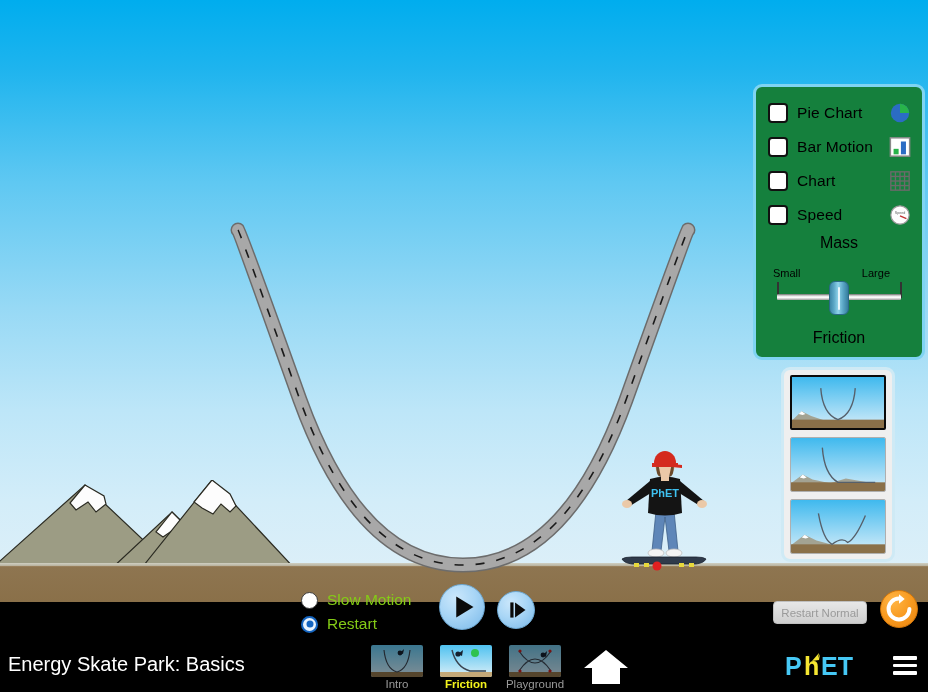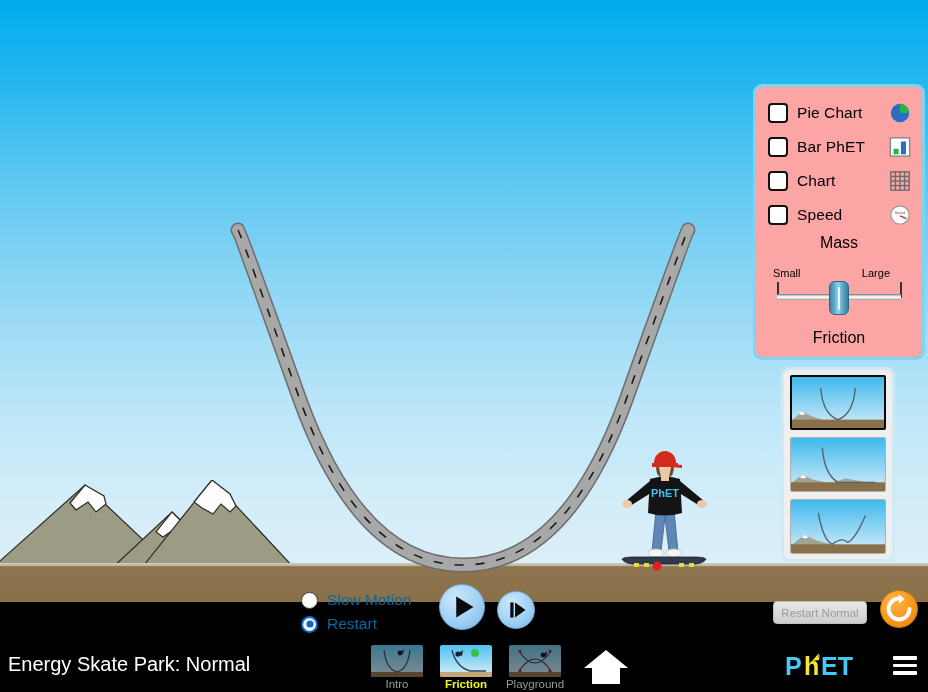--- a/index.html
+++ b/index.html
@@ -32,21 +32,21 @@
 
   
   .track-svg{position:absolute;left:0;top:0;width:928px;height:600px;pointer-events:none;}
 
   
   .skater{position:absolute;left:616px;top:443px;width:96px;height:128px;}
 
   
   .ctrl-panel{
     position:absolute;left:753px;top:84px;width:172px;height:276px;
-    background:#fca5a5;border:3px solid #7FD4F2;border-radius:9px;
+    background:#15803d;border:3px solid #7FD4F2;border-radius:9px;
     box-sizing:border-box;padding:9px 0 0 0;
   }
   .cb-row{display:flex;align-items:center;height:34px;padding:0 11px 0 12px;}
   .cb-box{
     width:20px;height:20px;border:2.6px solid #111;border-radius:4px;background:#fff;
     box-sizing:border-box;flex:0 0 auto;
   }
   .cb-label{
     flex:1 1 auto;margin-left:9px;font-size:15.5px;color:#000;letter-spacing:.1px;
     white-space:nowrap;
@@ -96,21 +96,21 @@
   .radio-row{display:flex;align-items:center;height:24px;}
   .radio-outer{
     width:17px;height:17px;border-radius:50%;background:#fff;border:1.3px solid #3C3C3C;
     box-sizing:border-box;flex:0 0 auto;position:relative;
   }
   .radio-outer.on{border:2px solid #1565C0;background:#EAF4FD;}
   .radio-outer.on:after{
     content:"";position:absolute;left:50%;top:50%;transform:translate(-50%,-50%);
     width:7px;height:7px;border-radius:50%;background:#1565C0;
   }
-  .radio-label{margin-left:9px;font-size:15.5px;color:#0369a1;white-space:nowrap;}
+  .radio-label{margin-left:9px;font-size:15.5px;color:#84cc16;white-space:nowrap;}
 
   .play-btn{
     position:absolute;left:439px;top:584px;width:46px;height:46px;border-radius:50%;
     background:radial-gradient(circle at 36% 30%,#CBE7FB 0%,#A9D6F6 45%,#8CC4EE 78%,#6FAEE0 100%);
     border:1px solid #6EA9D4;box-sizing:border-box;
   }
   .step-btn{
     position:absolute;left:497px;top:591px;width:38px;height:38px;border-radius:50%;
     background:radial-gradient(circle at 36% 30%,#CBE7FB 0%,#A9D6F6 45%,#8CC4EE 78%,#6FAEE0 100%);
     border:1px solid #6EA9D4;box-sizing:border-box;
@@ -211,21 +211,21 @@
       <div class="cb-box"></div>
       <span class="cb-label">Pie Chart</span>
       <svg class="cb-icon" viewBox="0 0 24 24">
         <circle cx="12" cy="12" r="10" fill="#2B6CC4"></circle>
         <path d="M12,12 L12,2 A10,10 0 0 1 22,12 Z" fill="#28B34A"></path>
       </svg>
     </div>
 
     <div class="cb-row">
       <div class="cb-box"></div>
-      <span class="cb-label">Bar PhET</span>
+      <span class="cb-label">Bar Motion</span>
       <svg class="cb-icon" viewBox="0 0 24 24">
         <rect x="1.5" y="2" width="21" height="20" fill="#fff" stroke="#8A8A8A" stroke-width="1.6"></rect>
         <rect x="5" y="14" width="5.5" height="6" fill="#28B34A"></rect>
         <rect x="13" y="6" width="5.5" height="14" fill="#2B6CC4"></rect>
       </svg>
     </div>
 
     <div class="cb-row">
       <div class="cb-box"></div>
       <span class="cb-label">Chart</span>
@@ -353,21 +353,21 @@
 
   <div class="reset-btn">
     <svg viewBox="0 0 38 38" style="display:block;width:100%;height:100%;">
       <path d="M19,8 A11,11 0 1 0 30,19" fill="none" stroke="#fff" stroke-width="4.2" stroke-linecap="round"></path>
       <polygon points="19,3.5 19,13.5 25,8.5" fill="#fff"></polygon>
     </svg>
   </div>
 
   <div class="navbar"></div>
 
-  <div class="sim-title">Energy Skate Park: Normal</div>
+  <div class="sim-title">Energy Skate Park: Basics</div>
 
   <div class="nav-tabs">
 
     <div class="nav-tab">
       <div class="nav-thumb">
         <svg viewBox="0 0 52 32" preserveAspectRatio="none" style="display:block;width:100%;height:100%;">
           <defs>
               <linearGradient id="nsky1" x1="0" y1="0" x2="0" y2="1">
             <stop offset="0" stop-color="#5FC0E8"></stop>
                 <stop offset="1" stop-color="#CFE6F2"></stop>

